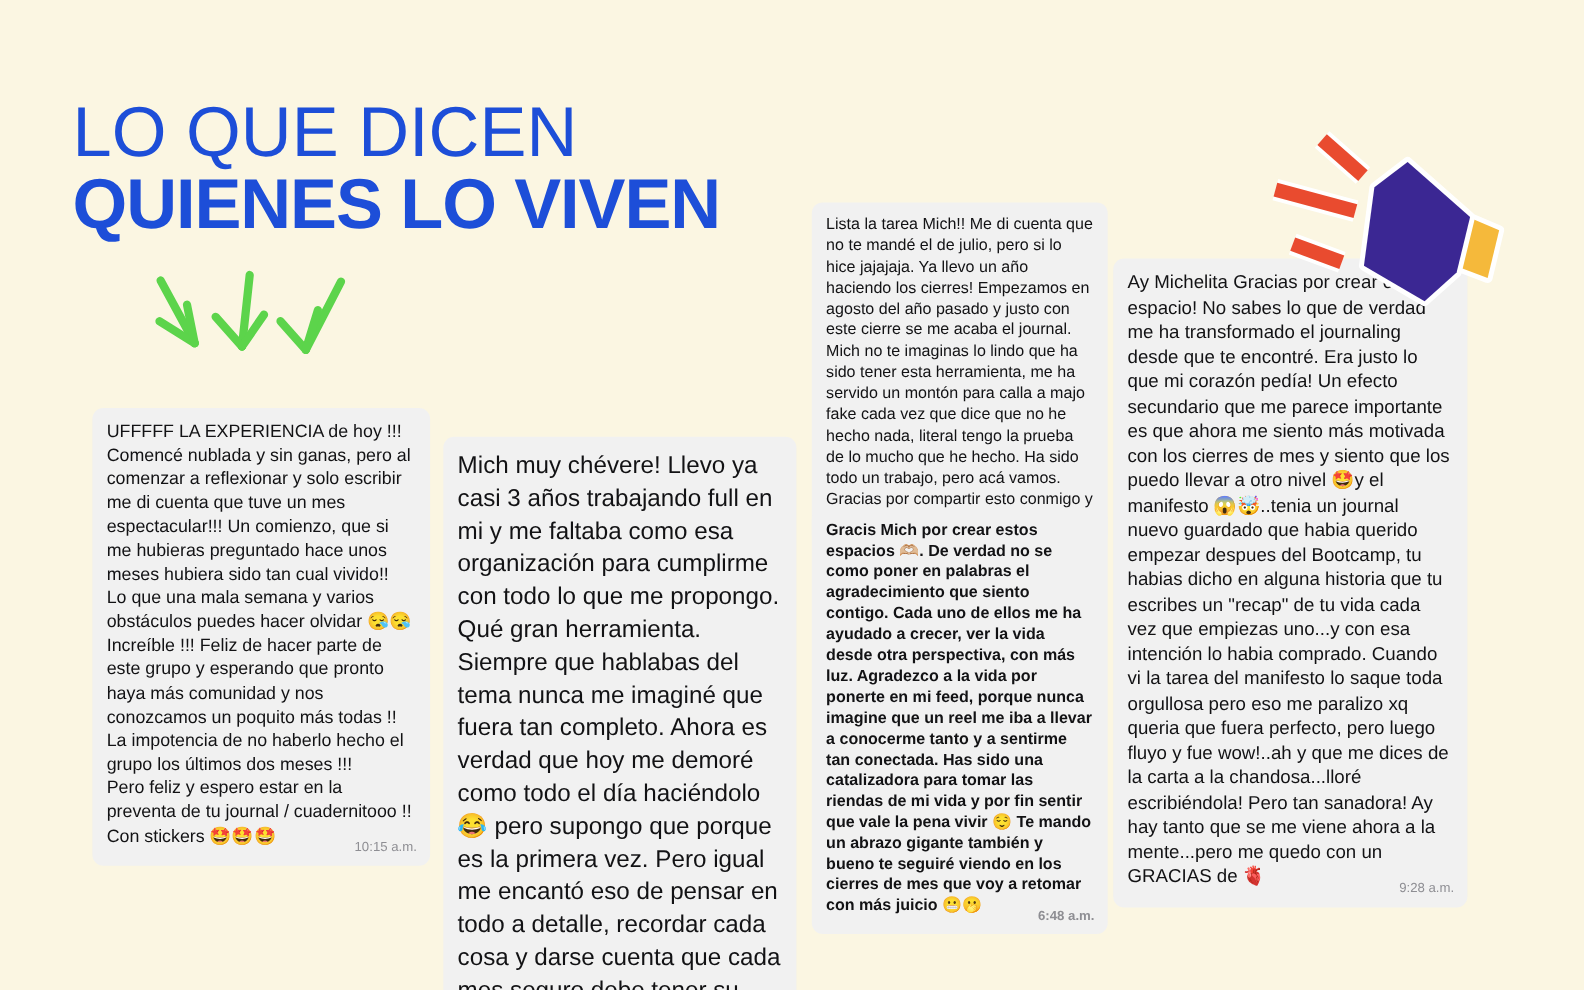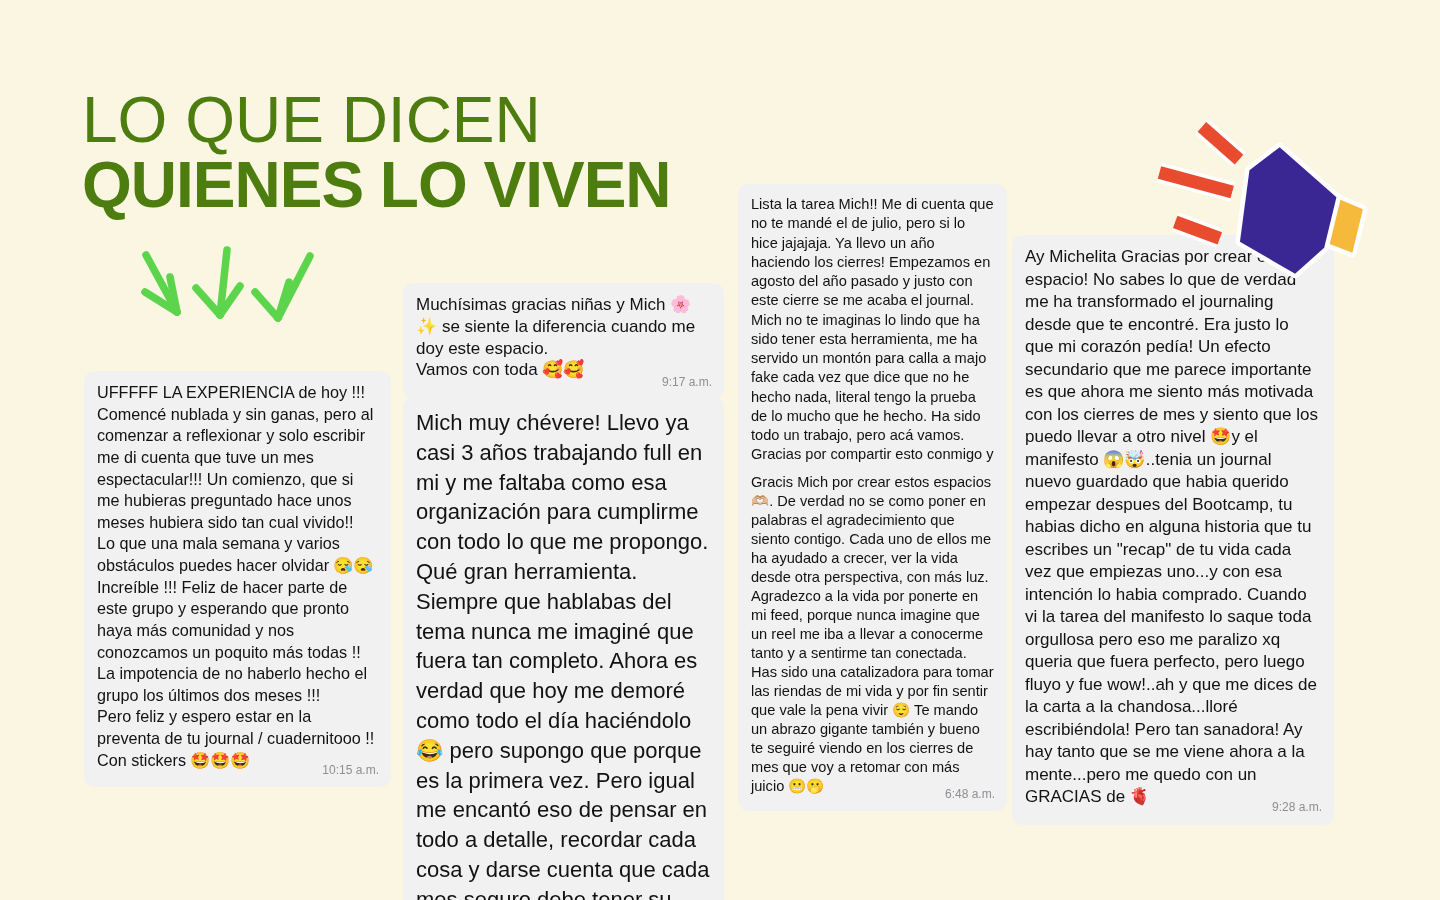--- a/index.html
+++ b/index.html
@@ -4,21 +4,21 @@
 <style>
   html,body{margin:0;padding:0;}
   .canvas{
     position:relative;
     width:1440px;height:900px;
     background:var(--bg,#FBF6E2);
     overflow:hidden;
     font-family:"Liberation Sans", sans-serif;
   }
   
-  .title{position:absolute;left:82px;top:88px;color:#4d7c0f;line-height:1.02;}
+  .title{position:absolute;left:66px;top:88px;color:#1d4ed8;line-height:1.02;}
   .title .l1{font-size:64px;font-weight:400;letter-spacing:0px;}
   .title .l2{font-size:64px;font-weight:700;letter-spacing:-1px;}
   
   .card{
     position:absolute;
     background:var(--card,#F1F1F1);
     border-radius:10px;
     color:#121214;
     box-sizing:border-box;
     padding:11px 13px 12px 13px;
@@ -32,21 +32,21 @@
     position:absolute;
     right:12px;bottom:9px;
     font-size:12px;
     color:var(--time,#8E8E93);
     white-space:nowrap;
   }
   .c1{left:84px;  top:371px; width:307px; font-size:16.2px; line-height:1.335; padding-bottom:16px;}
   .c2{left:403px; top:283px; width:321px; font-size:17px;   line-height:1.28;  padding-bottom:18px;}
   .c3{left:403px; top:397px; width:321px; font-size:22px;   line-height:1.355;}
   .c4{left:738px; top:184px; width:269px; font-size:14.6px; line-height:1.32;}
-  .c5{left:738px; top:462px; width:269px; font-size:14.6px; line-height:1.30; padding-bottom:16px;}
+  .c5{left:738px; top:462px; width:269px; font-size:14.6px; line-height:1.30; padding-bottom:16px;font-weight:bold;}
   .c6{left:1012px;top:235px; width:322px; font-size:17px;   line-height:1.325; padding-bottom:16px; z-index:1;}
   
   .arrows{position:absolute;left:126px;top:243px;z-index:2;}
   .megaphone{position:absolute;left:1146px;top:90px;z-index:3;transform:rotate(-2deg);}
 </style>
 </head>
 <body>
 
 <div class="canvas" style="--bg: #FBF6E2; --card: #F1F1F1; --time: #8E8E93;">
 
@@ -86,25 +86,20 @@
   <div class="card c1">
     <p class="msg">UFFFFF LA EXPERIENCIA de hoy !!!
 Comencé nublada y sin ganas, pero al comenzar a reflexionar y solo escribir me di cuenta que tuve un mes espectacular!!! Un comienzo, que si me hubieras preguntado hace unos meses hubiera sido tan cual vivido!!
 Lo que una mala semana y varios obstáculos puedes hacer olvidar 😪😪
 Increíble !!! Feliz de hacer parte de este grupo y esperando que pronto haya más comunidad y nos conozcamos un poquito más todas !!
 La impotencia de no haberlo hecho el grupo los últimos dos meses !!!
 Pero feliz y espero estar en la preventa de tu journal / cuadernitooo !! Con stickers 🤩🤩🤩</p>
     <span class="time">10:15 a.m.</span>
   </div>
 
-  <div class="card c2">
-    <p class="msg">Muchísimas gracias niñas y Mich 🌸✨ se siente la diferencia cuando me doy este espacio.
-Vamos con toda 🥰🥰</p>
-    <span class="time">9:17 a.m.</span>
-  </div>
 
   <div class="card c3">
     <p class="msg">Mich muy chévere! Llevo ya casi 3 años trabajando full en mi y me faltaba como esa organización para cumplirme con todo lo que me propongo. Qué gran herramienta. Siempre que hablabas del tema nunca me imaginé que fuera tan completo. Ahora es verdad que hoy me demoré como todo el día haciéndolo😂 pero supongo que porque es la primera vez. Pero igual me encantó eso de pensar en todo a detalle, recordar cada cosa y darse cuenta que cada mes seguro debe tener su magia así pensemos que no tanto y creo que de eso se trata. Felicitaciones! Muy muy crack! Lo haré todos los meses y btw me encanta estar reconectando contigo</p>
     <span class="time"></span>
   </div>
 
   <div class="card c4">
     <p class="msg">Lista la tarea Mich!! Me di cuenta que no te mandé el de julio, pero si lo hice jajajaja. Ya llevo un año haciendo los cierres! Empezamos en agosto del año pasado y justo con este cierre se me acaba el journal. Mich no te imaginas lo lindo que ha sido tener esta herramienta, me ha servido un montón para calla a majo fake cada vez que dice que no he hecho nada, literal tengo la prueba de lo mucho que he hecho. Ha sido todo un trabajo, pero acá vamos. Gracias por compartir esto conmigo y miles de personas más</p>
     <span class="time"></span>
   </div>

